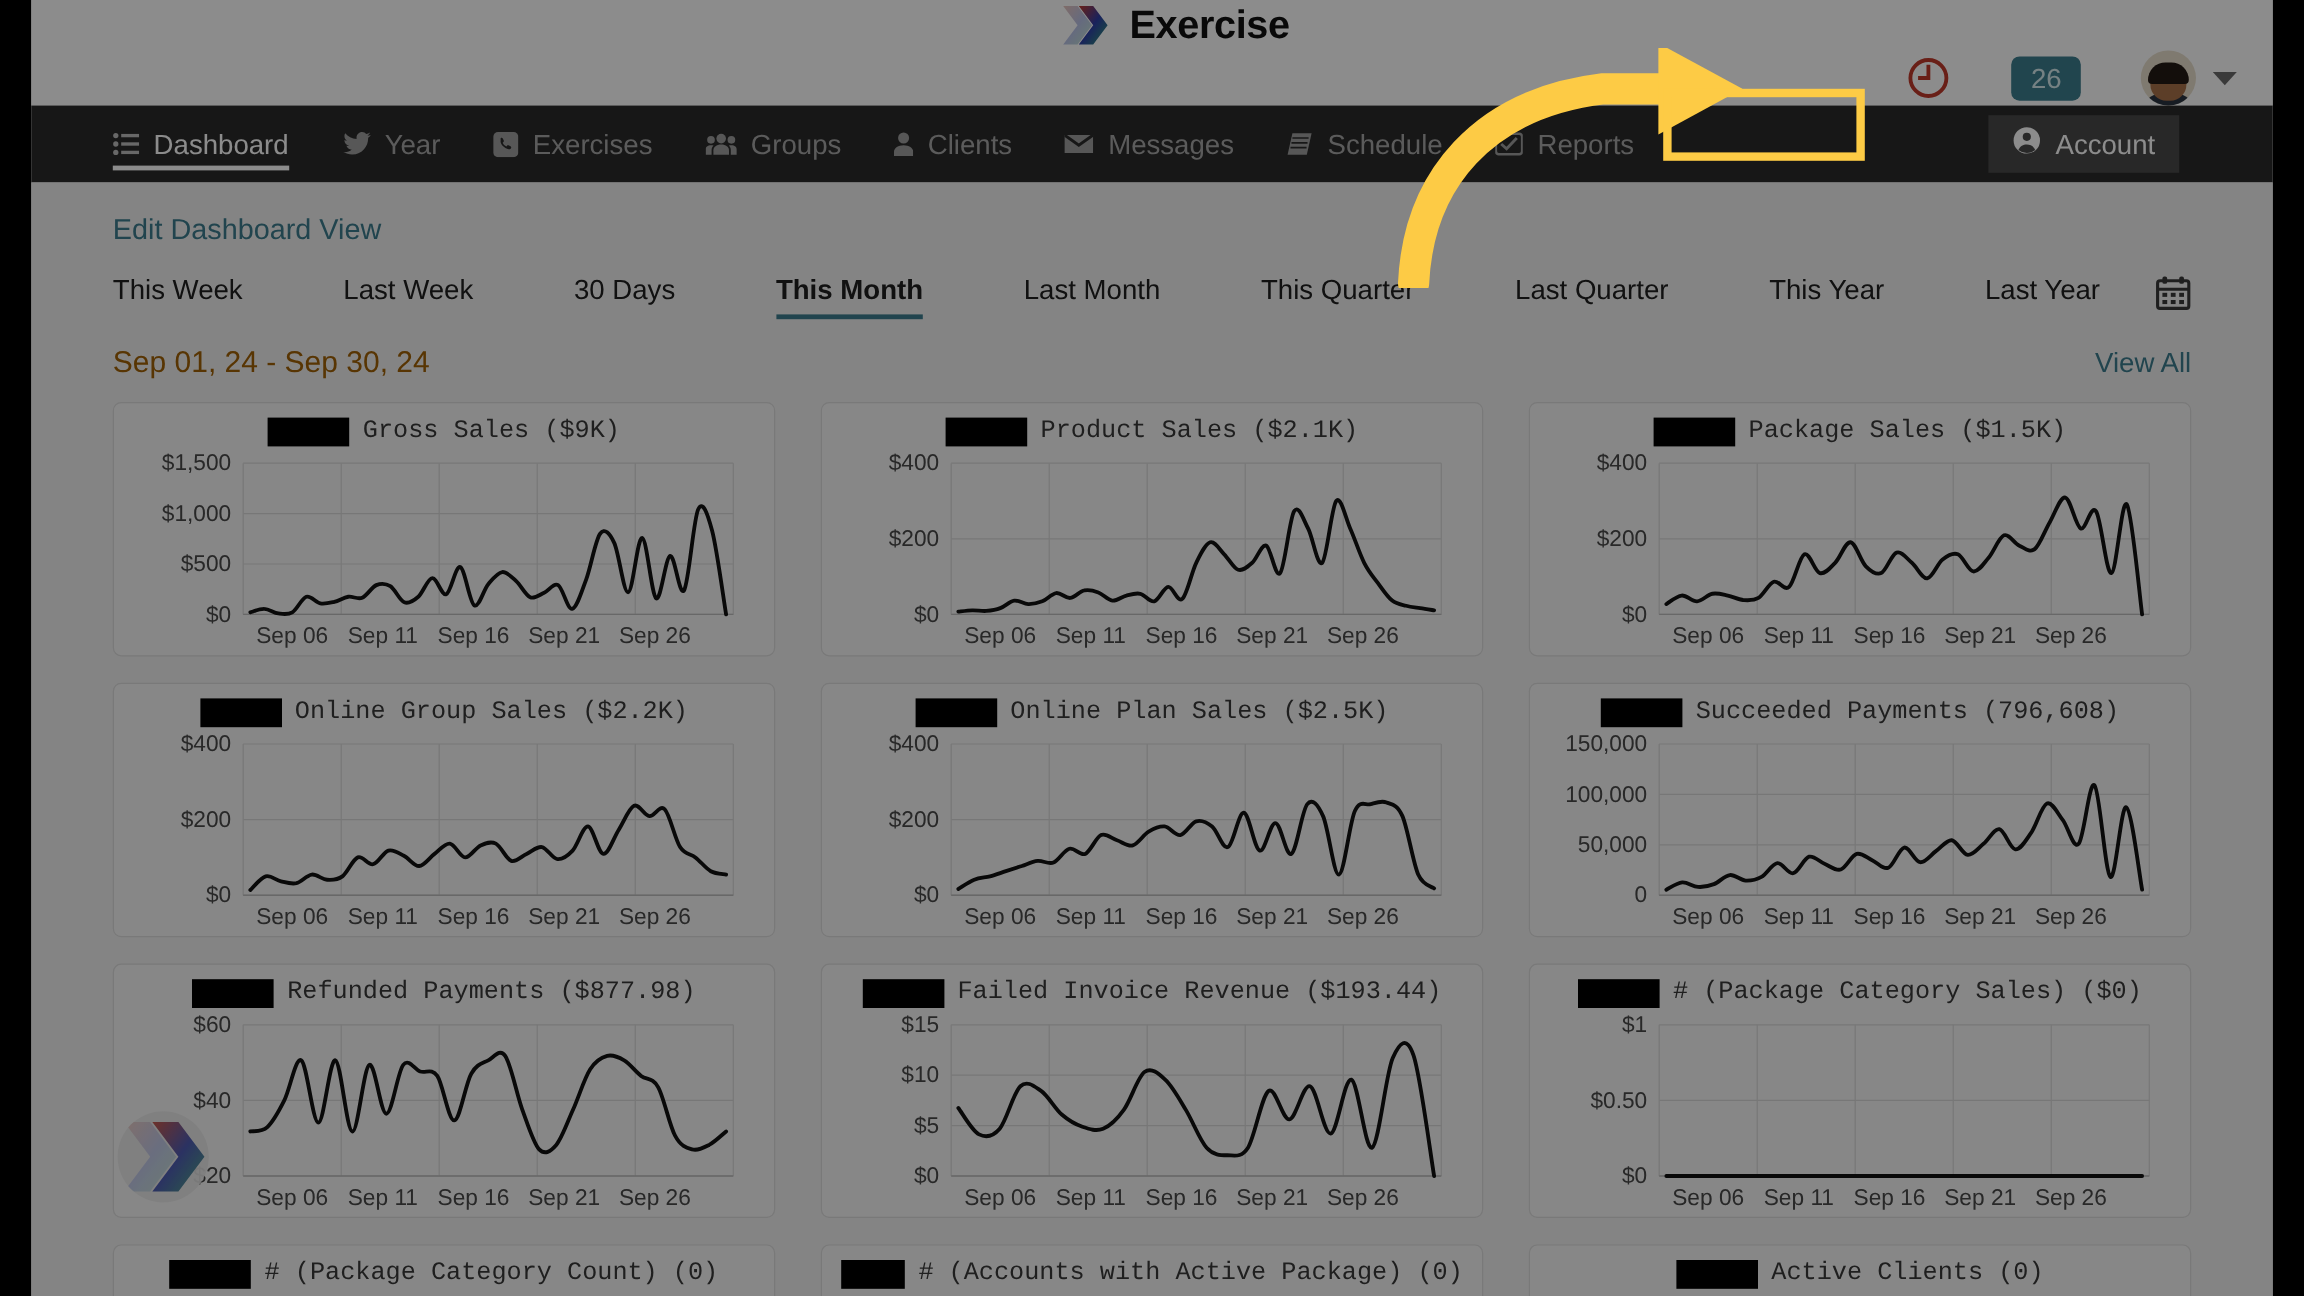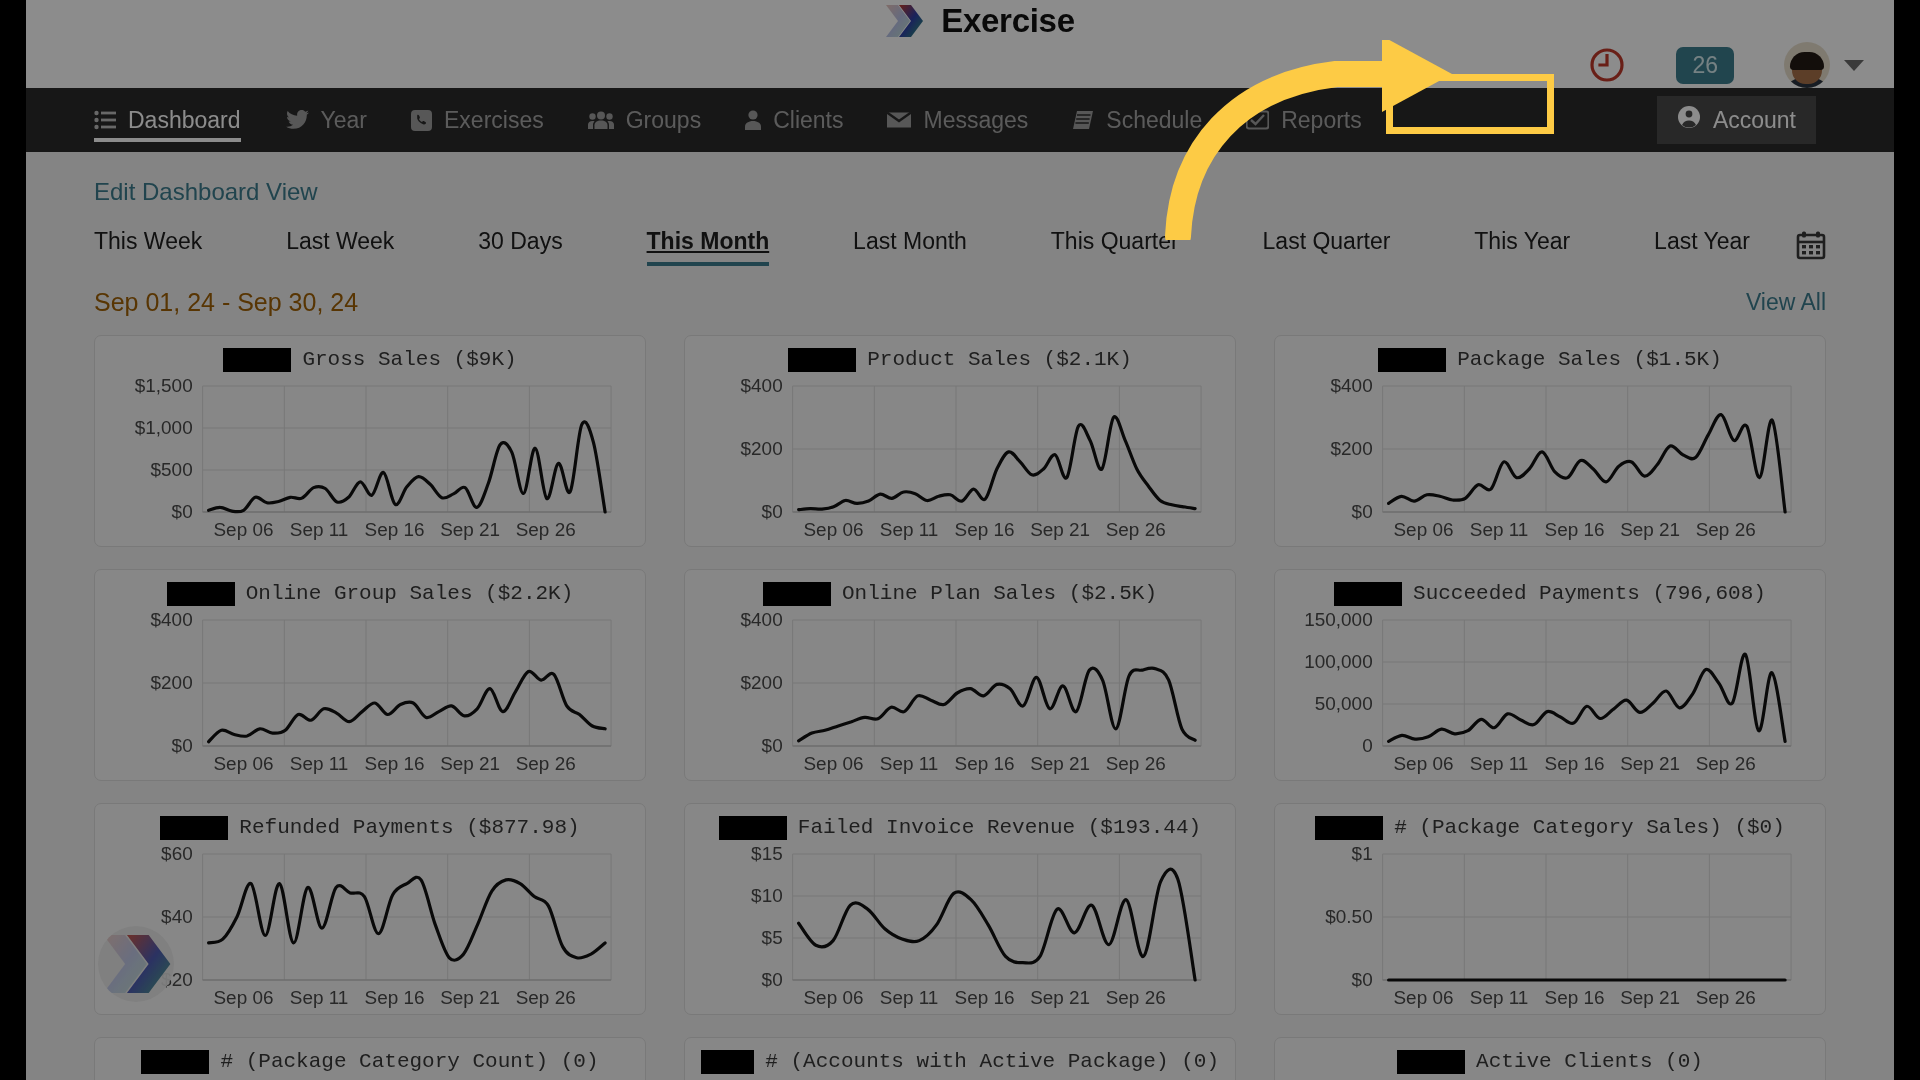--- a/index.html
+++ b/index.html
@@ -165,21 +165,21 @@
     padding: 0 68px 0 68px;
   }
   .range-tab {
     font-size: 23px;
     color: #202020;
     position: relative;
     padding-bottom: 11px;
     cursor: pointer;
     white-space: nowrap;
   }
-  .range-tab.active { font-weight: bold; text-decoration: underline; }
+  .range-tab.active { font-weight: bold; }
   .range-tab.active::after {
     content:""; position:absolute; left:0; right:0; bottom:0;
     height: 4px; background:#3c7d8e;
   }
   .range-spacer { flex: 1 1 auto; }
   .cal-icon { margin-left: auto; cursor: pointer; }
 
   .subhead {
     display:flex; align-items:center;
     padding: 0 68px;

